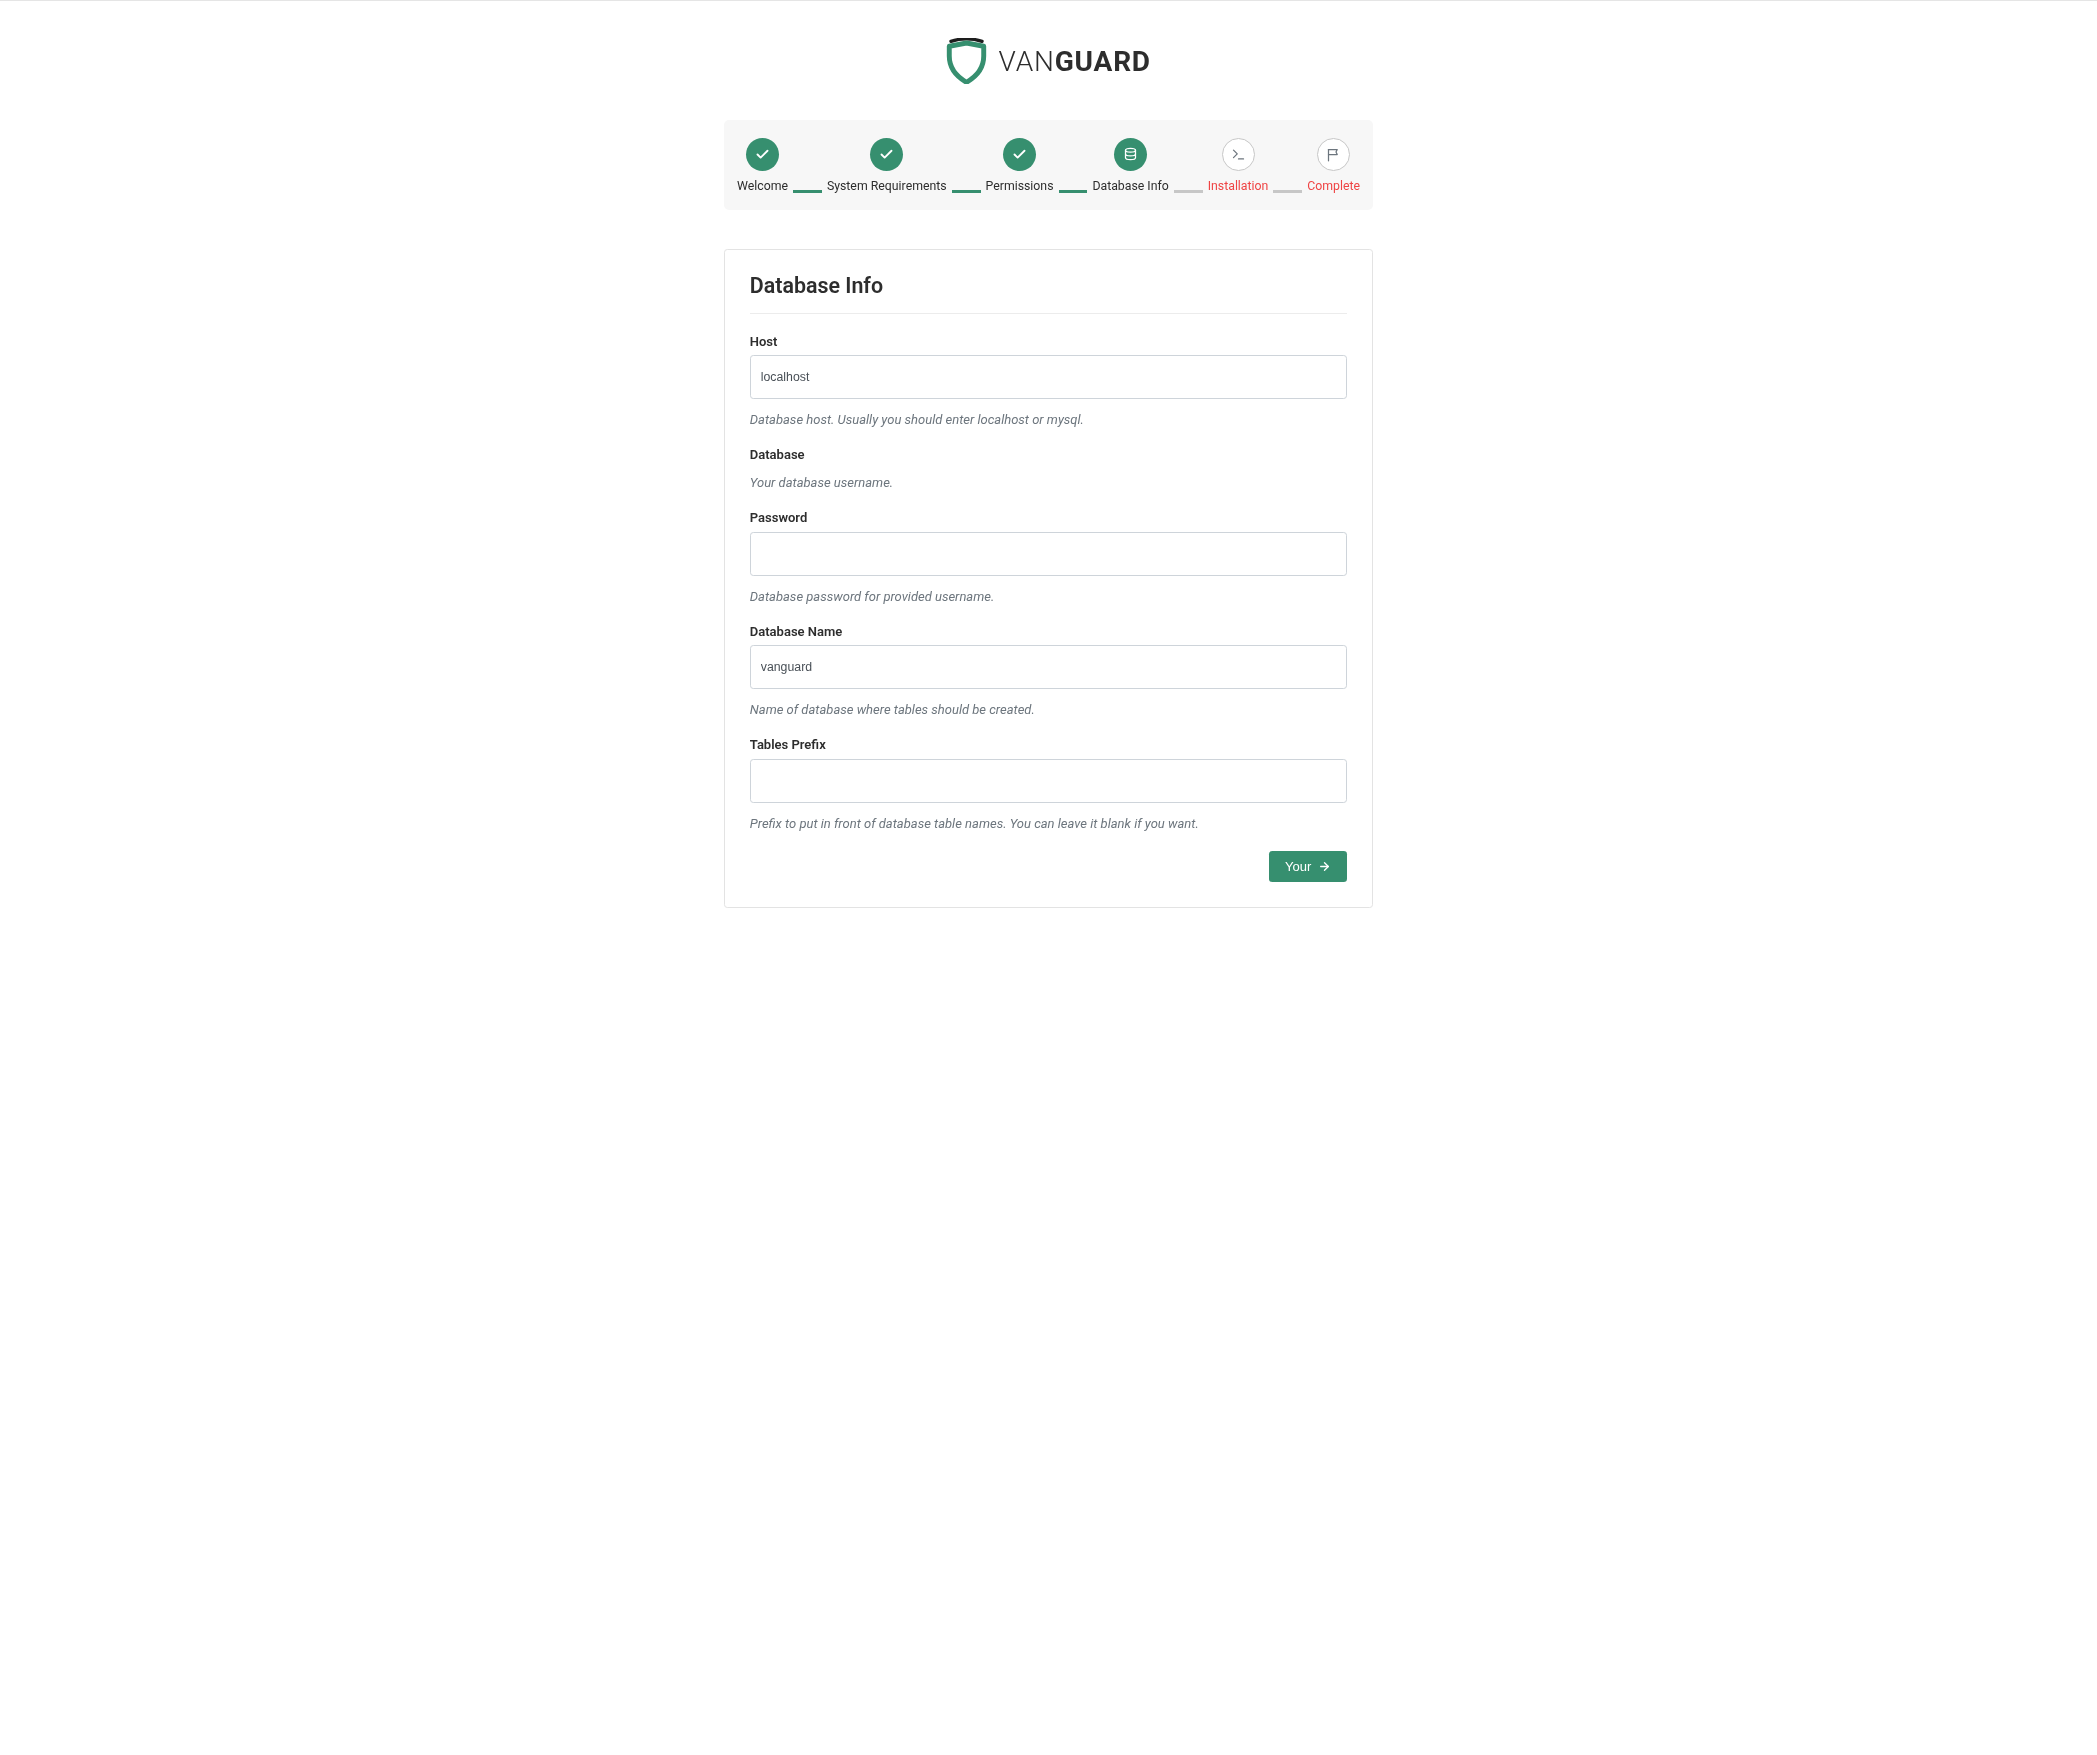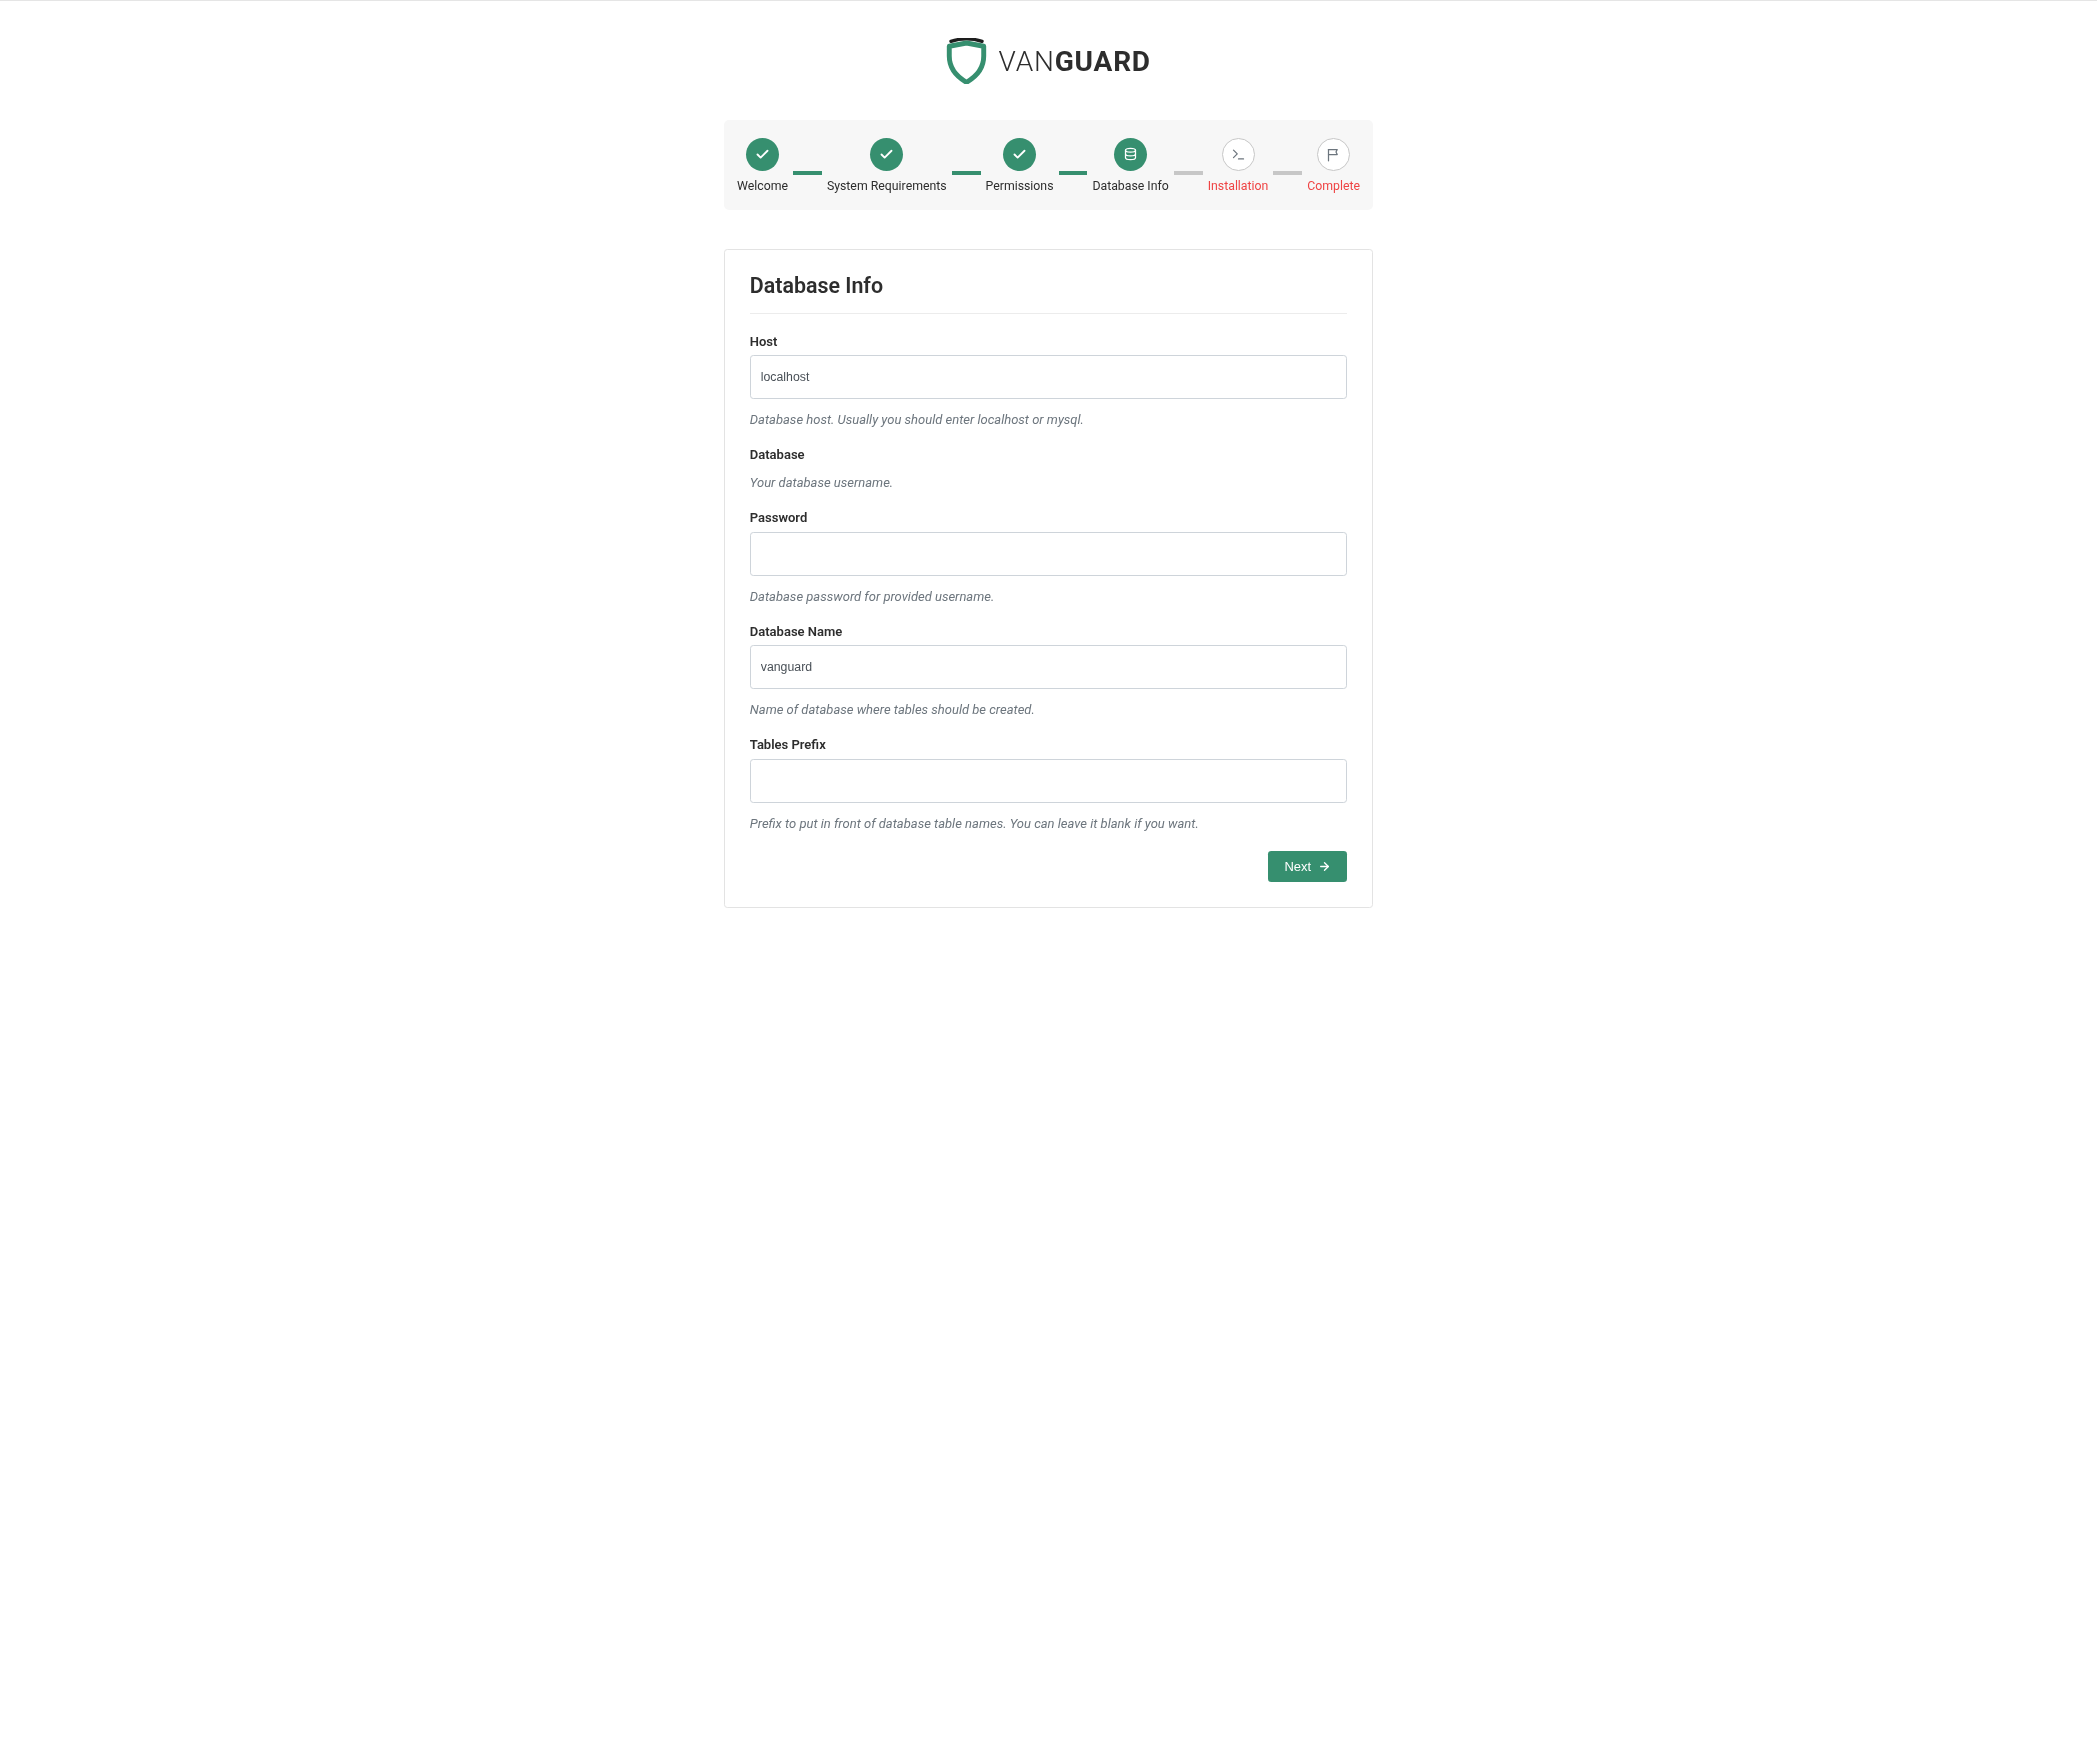--- a/index.html
+++ b/index.html
@@ -33,21 +33,21 @@
     .logo-word .bold { font-weight: 700; }
     
     .wizard {
       background: #f7f7f7;
       border-radius: 5px;
       padding: 18px 8.2px 16.4px;
       margin-bottom: 39px;
     }
     .steps {
       display: flex;
-      align-items: center;
+      align-items: flex-end;
       justify-content: space-between;
     }
     .step {
       display: flex;
       flex-direction: column;
       align-items: center;
       position: relative;
       min-width: 0;
       padding: 0 5px;
     }
@@ -238,21 +238,21 @@
     </div>
 
     <div class="form-group">
       <label>Tables Prefix</label>
       <input type="text" value="" style="">
       <div class="help">Prefix to put in front of database table names. You can leave it blank if you want.</div>
     </div>
 
     <div class="actions">
       <button class="btn">
-        <span>Next</span>
+        <span>Your</span>
         <span class="arrow">
           <svg width="13" height="13" viewBox="0 0 24 24" fill="none" stroke="white" stroke-width="2.5" stroke-linecap="round" stroke-linejoin="round">
               <line x1="5" y1="12" x2="19" y2="12"></line>
               <polyline points="12 5 19 12 12 19"></polyline>
             </svg>
         </span>
       </button>
     </div>
   </div>
 

